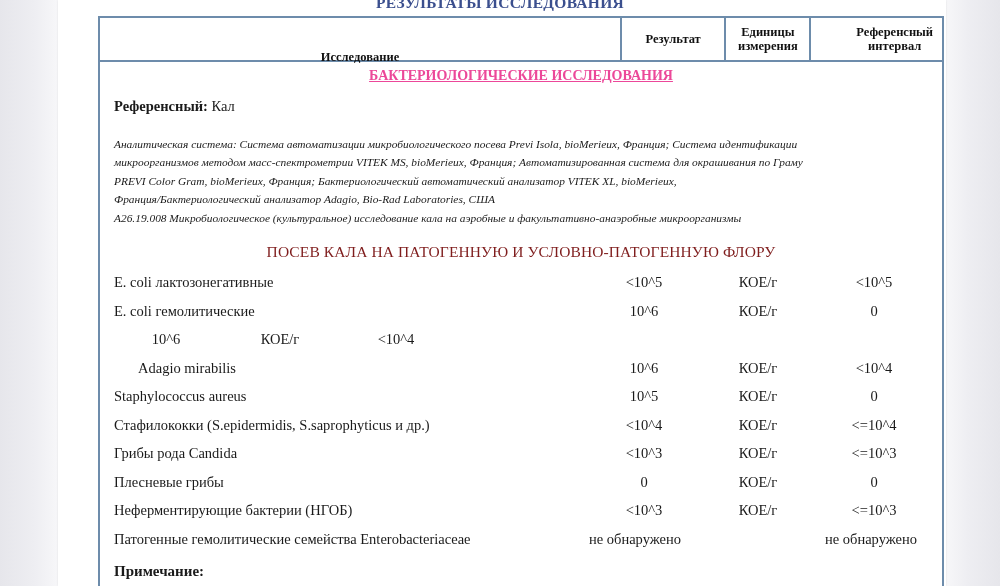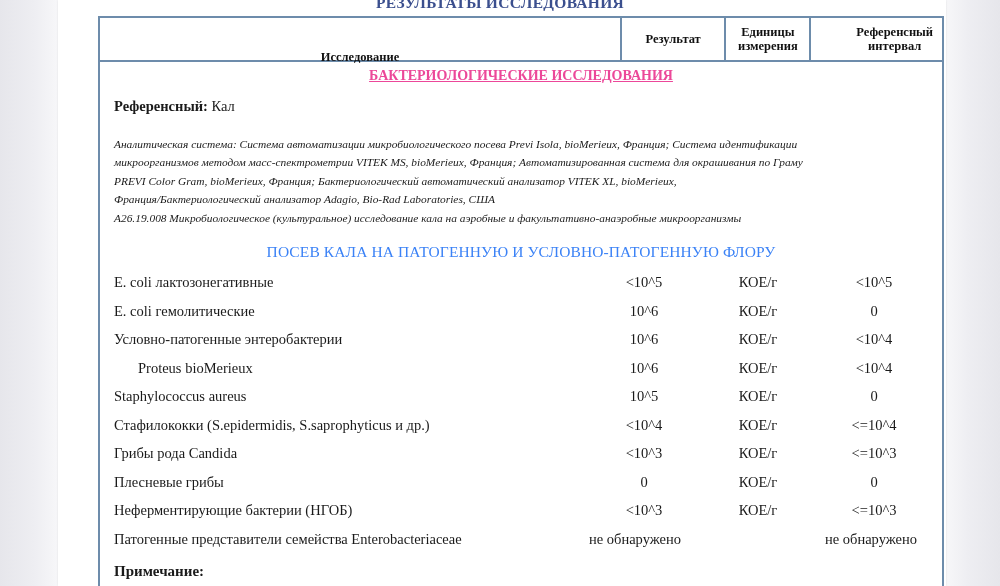--- a/index.html
+++ b/index.html
@@ -113,21 +113,21 @@
     line-height: 1.62;
     color: #1a1a1a;
   }
   .analytic-block p { margin: 0; }
 
   .flora-title {
     text-align: center;
     font-size: 15.5px;
     padding: 12px 0 7px 0;
     letter-spacing: 0.1px;
-    color: #3b82f6;
+    color: #7f1d1d;
   }
 
   
   .row {
     display: flex;
     align-items: flex-end;
     font-size: 14.5px;
     line-height: 1;
     padding: 7px 0 7px 0;
   }
@@ -203,28 +203,27 @@
   </div>
 
   <div class="row">
     <div class="cell-name">E. coli гемолитические</div>
     <div class="cell-result">10^6</div>
     <div class="cell-units">КОЕ/г</div>
     <div class="cell-ref">0</div>
   </div>
 
   <div class="row">
-    <div class="cell-name">Условно-патогенные энтеробактерии</div>
     <div class="cell-result">10^6</div>
     <div class="cell-units">КОЕ/г</div>
     <div class="cell-ref">&lt;10^4</div>
   </div>
 
   <div class="row">
-    <div class="cell-name indent">Proteus bioMerieux</div>
+    <div class="cell-name indent">Adagio mirabilis</div>
     <div class="cell-result">10^6</div>
     <div class="cell-units">КОЕ/г</div>
     <div class="cell-ref">&lt;10^4</div>
   </div>
 
   <div class="row">
     <div class="cell-name">Staphylococcus aureus</div>
     <div class="cell-result">10^5</div>
     <div class="cell-units">КОЕ/г</div>
     <div class="cell-ref">0</div>
@@ -252,21 +251,21 @@
   </div>
 
   <div class="row">
     <div class="cell-name">Неферментирующие бактерии (НГОБ)</div>
     <div class="cell-result">&lt;10^3</div>
     <div class="cell-units">КОЕ/г</div>
     <div class="cell-ref">&lt;=10^3</div>
   </div>
 
   <div class="row wide">
-    <div class="cell-name">Патогенные представители семейства Enterobacteriaceae</div>
+    <div class="cell-name">Патогенные гемолитические семейства Enterobacteriaceae</div>
     <div class="cell-result">не обнаружено</div>
     <div class="cell-units"></div>
     <div class="cell-ref">не обнаружено</div>
   </div>
 
   <div class="notes">
     <div class="notes-heading">Примечание:</div>
     <div class="notes-body">
       <p>КОЕ/г (колониеобразующие единицы/г) - количество жизнеспособных микроорганизмов в 1г фекалий, способных при</p>
 

